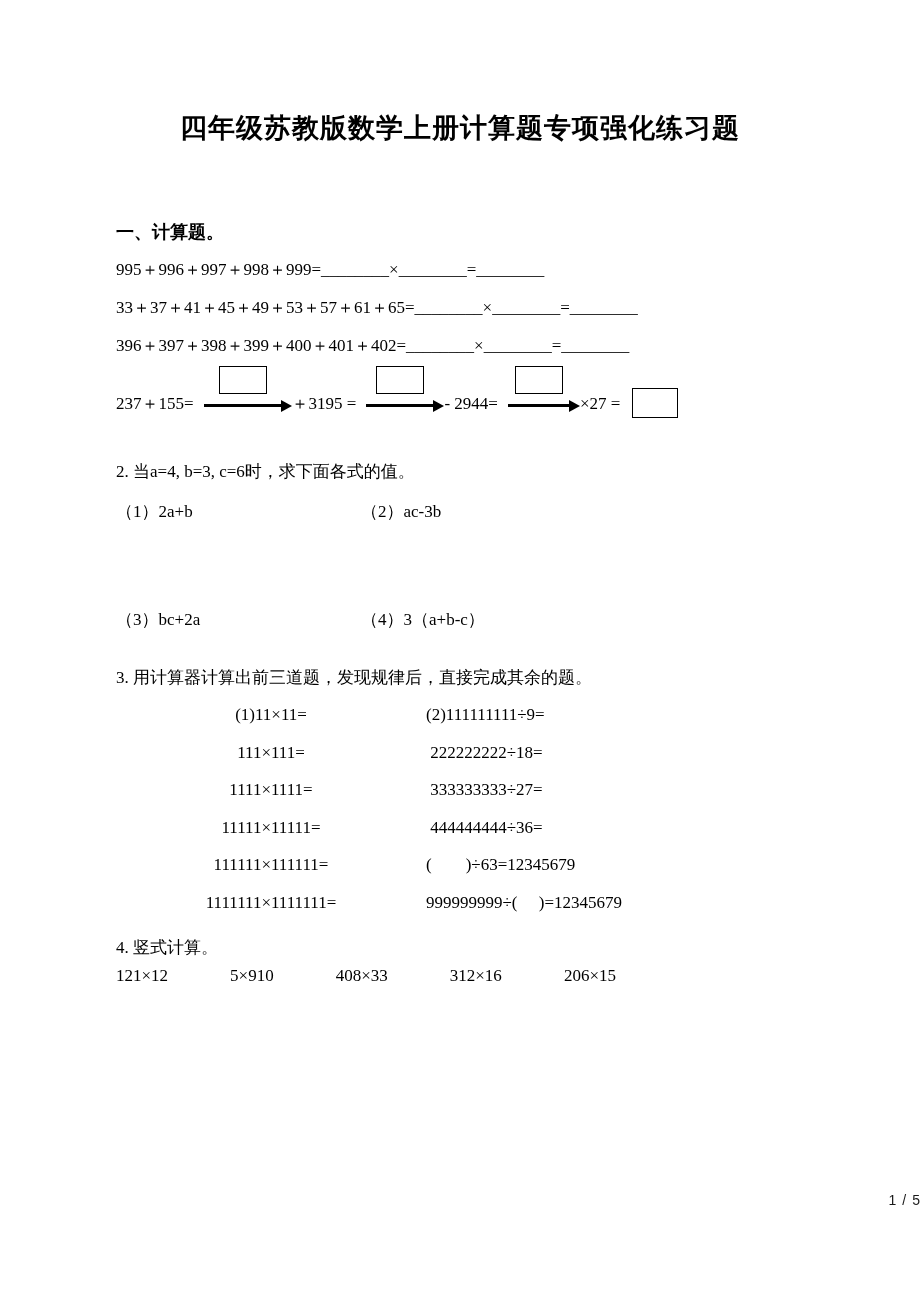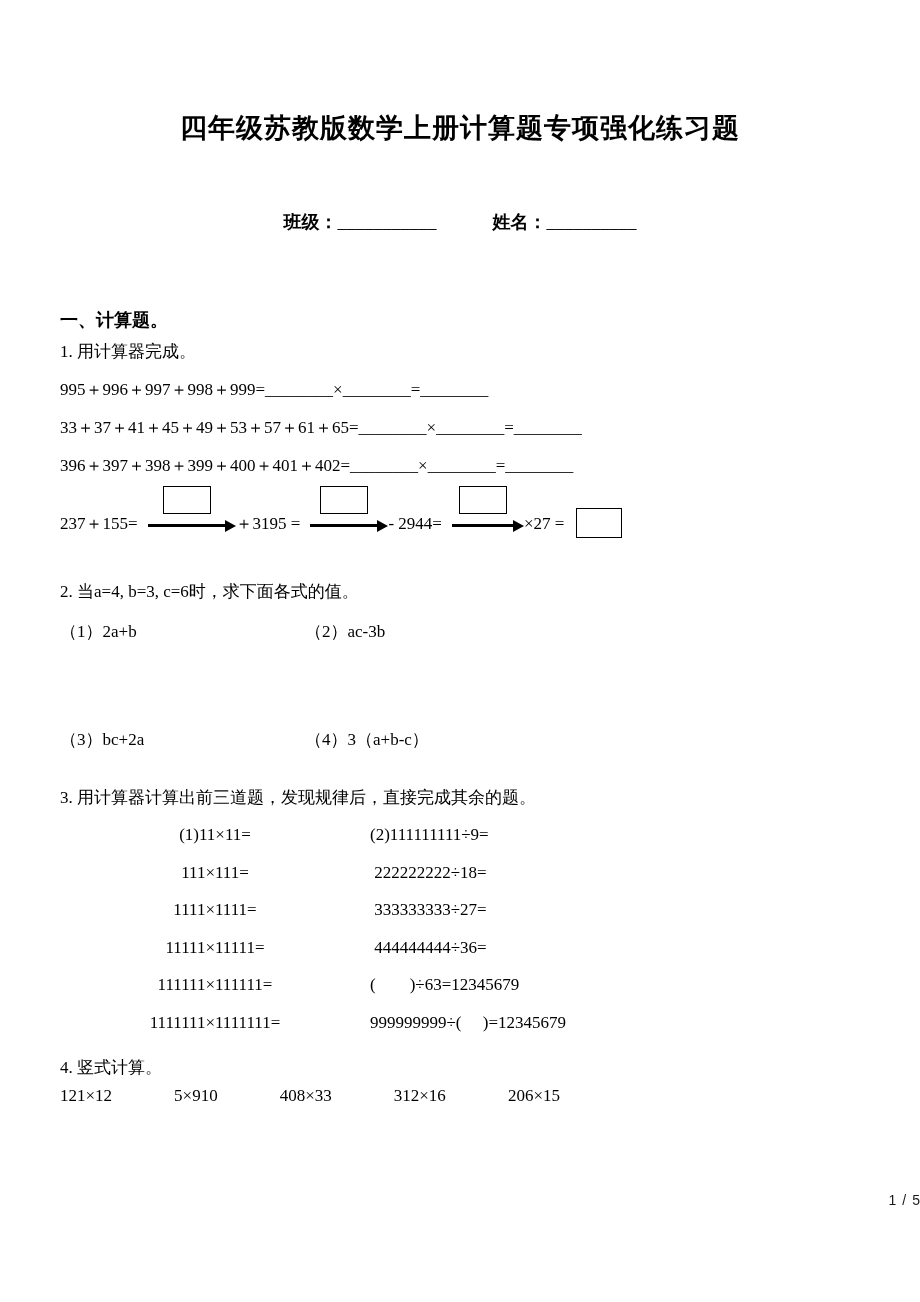--- a/index.html
+++ b/index.html
@@ -2,21 +2,21 @@
 <html><head>
 <meta charset="utf-8">
 <style>
   * { box-sizing: border-box; }
   html, body { margin: 0; padding: 0; }
   body {
     width: 920px; height: 1302px;
     background: #ffffff; color: #000;
     font-family: "Liberation Serif", "DejaVu Serif", serif;
   }
-  .page { position: relative; width: 920px; height: 1302px; padding: 0 60px; overflow: hidden; }
+  .page { position: relative; width: 920px; height: 1302px; padding: 0 116px; overflow: hidden; }
 
   .title {
     margin: 0; padding-top: 110px;
     text-align: center; font-size: 27px; font-weight: 700; letter-spacing: 1px;
     font-family: "Liberation Sans", "DejaVu Sans", sans-serif;
   }
 
   .header-fields { margin-top: 64px; display: flex; justify-content: center; gap: 56px; font-size: 18px; }
   .hf-label { font-weight: 700; }
   .hf-blank { white-space: pre-wrap; }
@@ -69,32 +69,23 @@
   }
   .footer .sep { margin: 0 6px; }
 </style>
 </head>
 <body>
 
 <div class="page">
 
   <h1 class="title">四年级苏教版数学上册计算题专项强化练习题</h1>
 
-  <div class="header-fields">
-    <span>
-      <span class="hf-label">班级：</span><span class="hf-blank">___________</span>
-    </span>
-    <span>
-      <span class="hf-label">姓名：</span><span class="hf-blank">__________</span>
-    </span>
-  </div>
 
   <div class="section-heading">一、计算题。</div>
 
-  <div class="q-label">1. 用计算器完成。</div>
   <div class="equation">995＋996＋997＋998＋999=________×________=________</div>
   <div class="equation">33＋37＋41＋45＋49＋53＋57＋61＋65=________×________=________</div>
   <div class="equation">396＋397＋398＋399＋400＋401＋402=________×________=________</div>
 
   <div class="flow-row">
     <span class="flow-text">237＋155=</span>
     <span class="arrow-unit">
       <span class="answer-box"></span>
       <span class="arrow a1"></span>
     </span>

